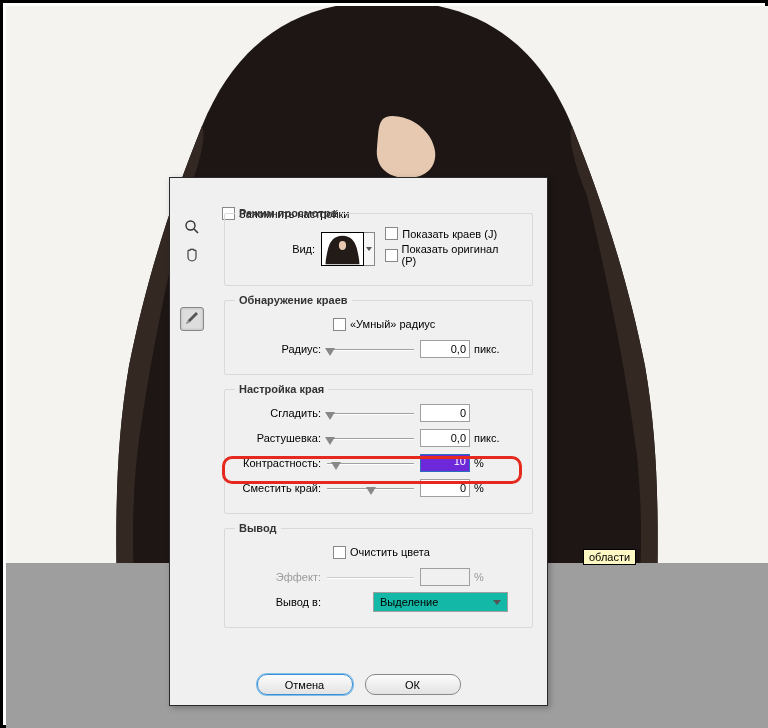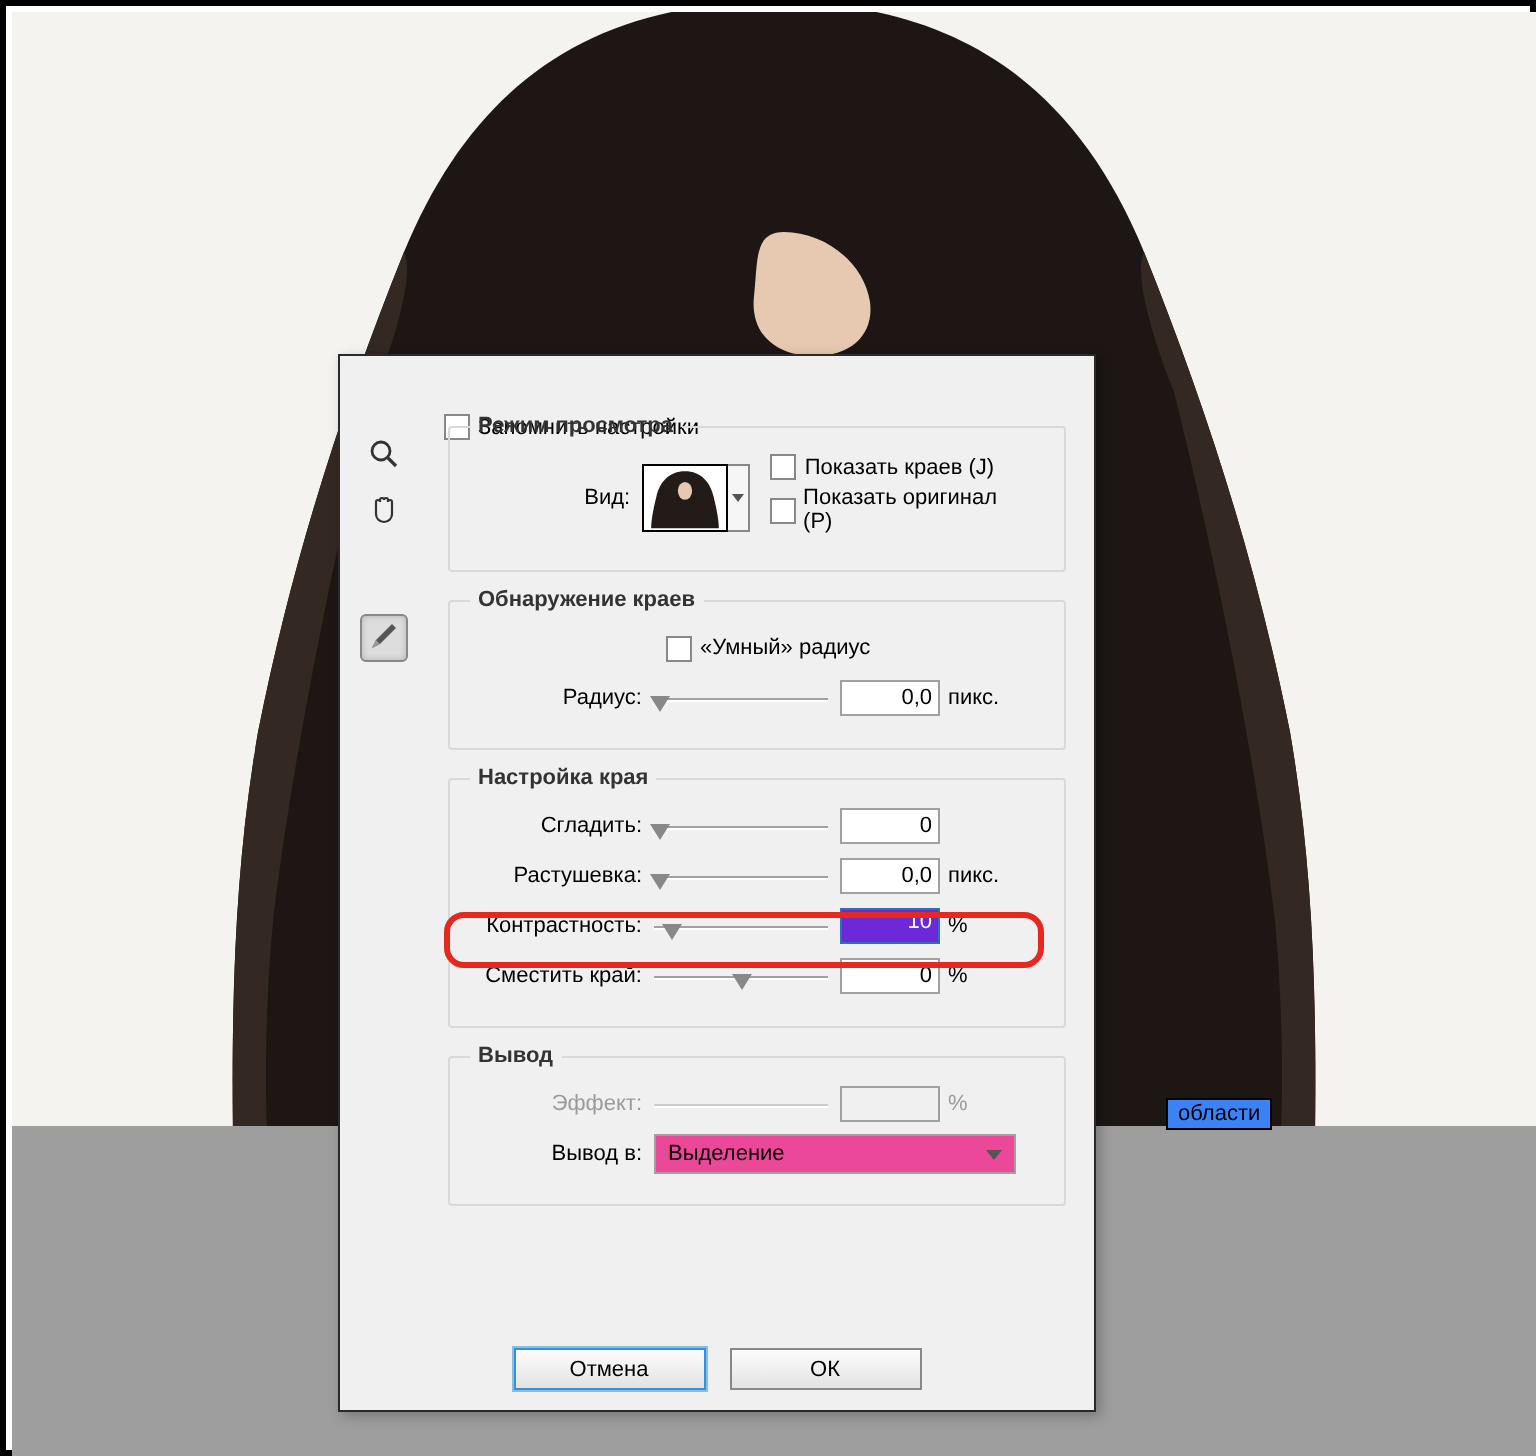--- a/index.html
+++ b/index.html
@@ -36,32 +36,32 @@
   .input-box.focused { background:#6d28d9; color:#fff; border:1px solid #2a6fbb;}
   .input-box-disabled { background:#f0f0f0; color:#aaa;}
   .unit { margin-left:4px; width:34px;}
 
   .thumb-preview { width:46px; height:34px; border:1px solid #000; box-shadow:inset 0 0 0 1px #fff; background:#fff; display:flex; align-items:center; justify-content:center; overflow:hidden;}
   .thumb-preview .mini { width:100%; height:100%;}
   .thumb-dropdown { width:12px; height:34px; border:1px solid #888; border-left:none; display:flex; align-items:center; justify-content:center; background:#f6f6f6;}
   .thumb-dropdown::after { content:''; width:0; height:0; border-left:3px solid transparent; border-right:3px solid transparent; border-top:4px solid #555;}
   .checkbox-row { display:flex; align-items:center; margin-bottom:3px;}
   .checkbox { width:13px; height:13px; border:1px solid #888; background:#fff; margin-right:4px;}
-  .combo { flex:1; height:20px; border:1px solid #a0a0a0; background:#ec4899; display:flex; align-items:center; padding:0 6px; position:relative;}
+  .combo { flex:1; height:20px; border:1px solid #a0a0a0; background:#14b8a6; display:flex; align-items:center; padding:0 6px; position:relative;margin-left:46px;}
   .combo::after { content:''; position:absolute; right:6px; width:0; height:0; border-left:4px solid transparent; border-right:4px solid transparent; border-top:5px solid #555;}
 
   .highlight-red { position:absolute; border:3px solid #e5291f; border-radius:10px; pointer-events:none;}
 
   .remember-row { display:flex; align-items:center; margin:4px 0 10px 52px;}
 
   .button-row { display:flex; justify-content:center; gap:12px; margin-top:2px; position:absolute; bottom:10px; left:0; right:0;}
-  .btn { width:96px; height:21px; border:1px solid #888; border-radius:0; background:linear-gradient(to bottom,#fcfcfc,#e3e3e3); display:flex; align-items:center; justify-content:center; cursor:default;}
+  .btn { width:96px; height:21px; border:1px solid #888; border-radius:10px; background:linear-gradient(to bottom,#fcfcfc,#e3e3e3); display:flex; align-items:center; justify-content:center; cursor:default;}
   .btn.primary { border:1px solid #3a8fd6; box-shadow:0 0 0 1px #84bfe8;}
 
-  .tooltip { position:absolute; left:580px; top:546px; background:#3b82f6; border:1px solid #000; padding:1px 5px; font-size:11px;}
+  .tooltip { position:absolute; left:580px; top:546px; background:#fef9c3; border:1px solid #000; padding:1px 5px; font-size:11px;}
 </style>
 </head>
 <body>
 
 <div class="outer-frame">
   <div class="image-bg">
     <div class="hair-shape">
       <svg viewBox="0 0 560 600" preserveAspectRatio="none">
         <path d="M280 5 C 190 5 130 45 95 130 C 65 205 40 280 22 370 C 10 440 8 510 10 600 L 550 600 C 552 510 550 440 538 370 C 520 280 495 205 465 130 C 430 45 370 5 280 5 Z" fill="#1d1614"></path>
         <path d="M80 200 C 60 280 40 380 30 460 C 24 520 26 570 28 600 L 10 600 C 8 510 10 440 22 370 C 40 280 65 205 95 130 C 100 140 92 170 80 200 Z" fill="#332822"></path>
@@ -177,20 +177,24 @@
               <div class="track-line"></div>
                 <div class="thumb" style="left:50%"></div>
             </div>
             <input class="input-box" value="0" style="">
             <div class="unit">%</div>
           </div>
         </fieldset>
 
         <fieldset>
           <legend>Вывод</legend>
+          <div class="row" style="padding-left:98px;">
+            <div class="checkbox"></div>
+            <span>Очистить цвета</span>
+          </div>
           <div class="row">
             <div class="label label-disabled">Эффект:</div>
             <div class="slider-track">
               <div class="track-line" style="background:#dcdcdc;border-top-color:#ccc"></div>
             </div>
             <input class="input-box input-box-disabled" disabled="" value="" style="">
             <div class="unit label-disabled">%</div>
           </div>
           <div class="row">
             <div class="label">Вывод в:</div>

